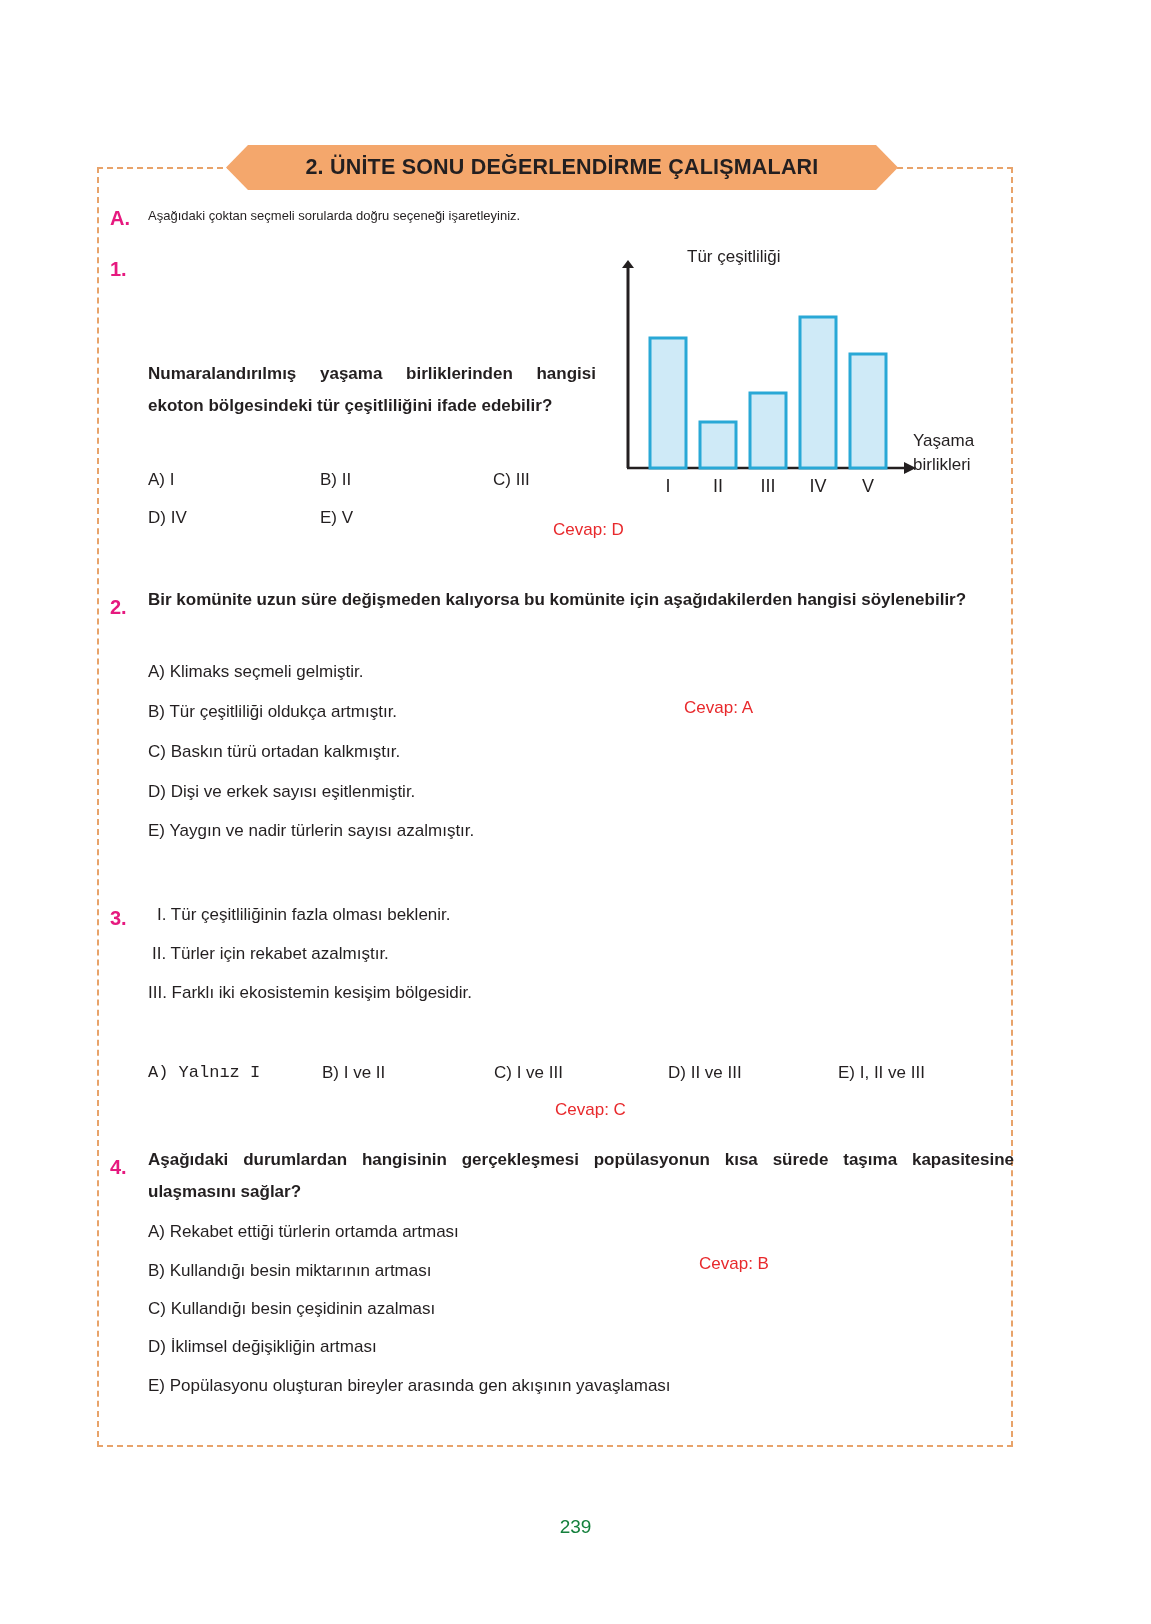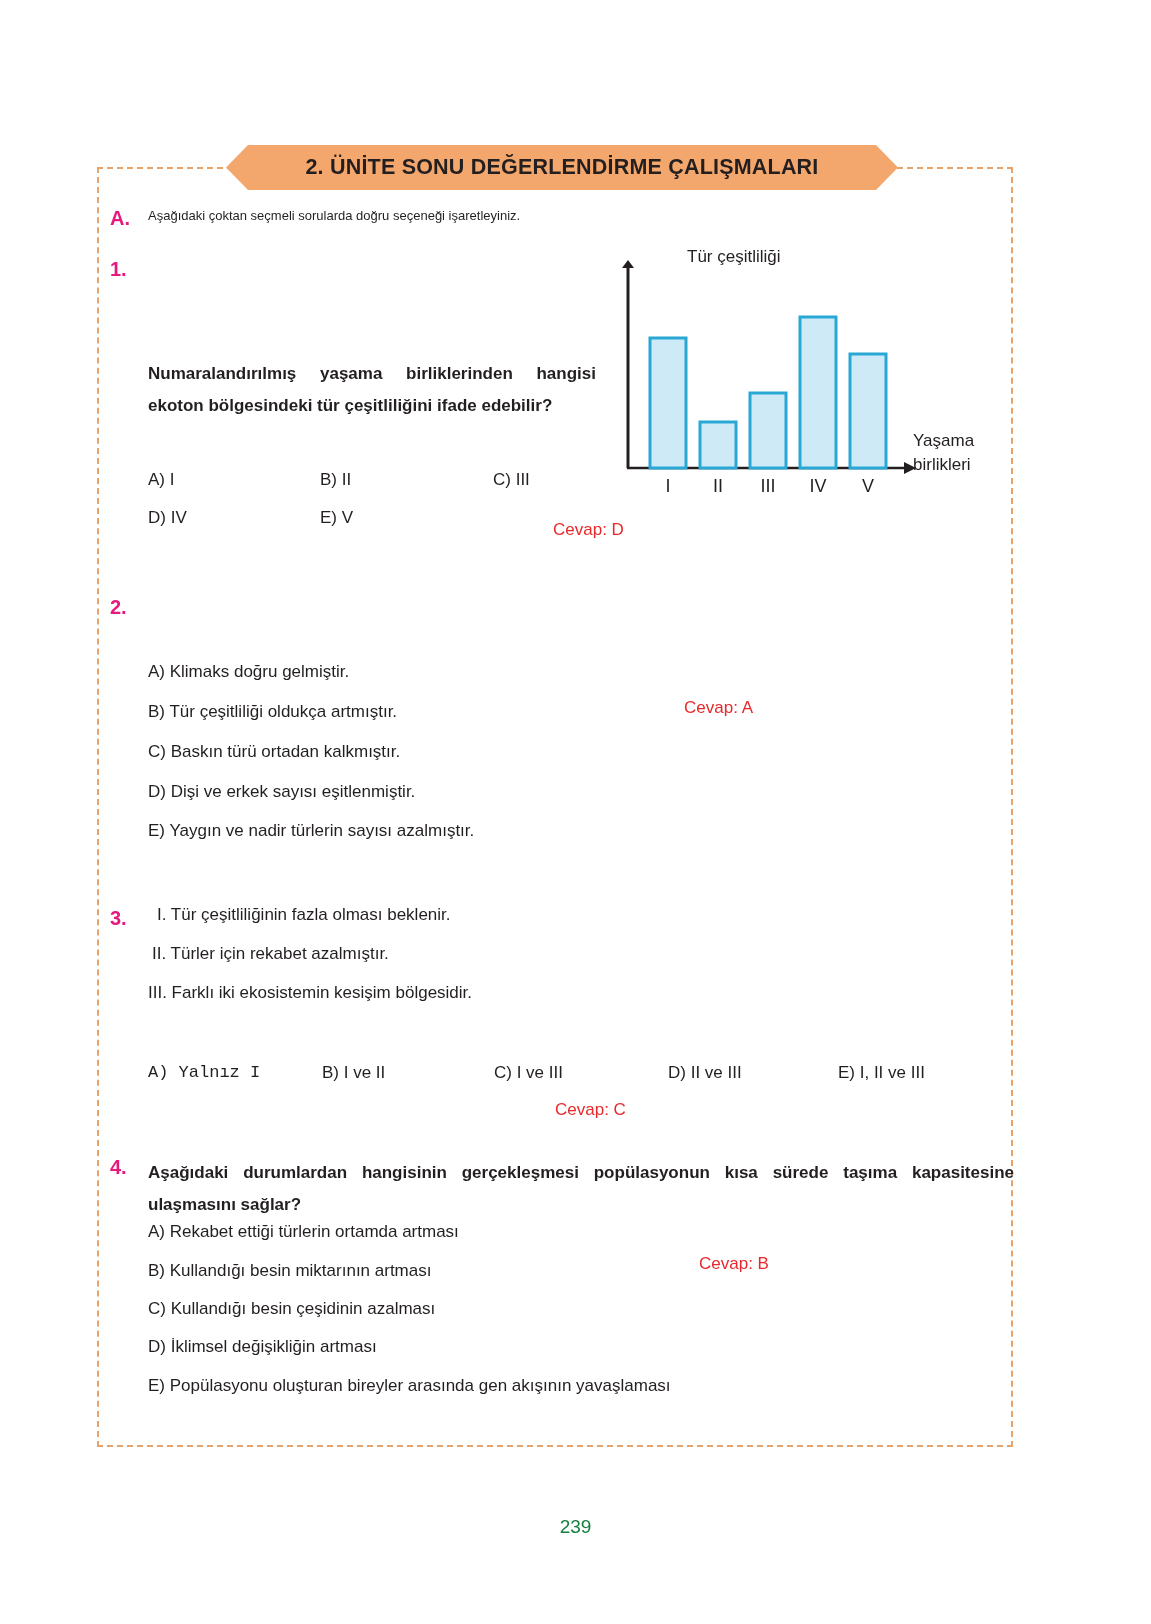--- a/index.html
+++ b/index.html
@@ -178,22 +178,23 @@
           <text x="60" y="242" text-anchor="middle" font-size="18" font-family="&quot;Liberation Sans&quot;, sans-serif" fill="#231f20">I</text>
           <text x="110" y="242" text-anchor="middle" font-size="18" font-family="&quot;Liberation Sans&quot;, sans-serif" fill="#231f20">II</text>
           <text x="160" y="242" text-anchor="middle" font-size="18" font-family="&quot;Liberation Sans&quot;, sans-serif" fill="#231f20">III</text>
           <text x="210" y="242" text-anchor="middle" font-size="18" font-family="&quot;Liberation Sans&quot;, sans-serif" fill="#231f20">IV</text>
           <text x="260" y="242" text-anchor="middle" font-size="18" font-family="&quot;Liberation Sans&quot;, sans-serif" fill="#231f20">V</text>
         </g>
     </svg>
   </div>
 
   <div class="qnum" style="left:110px; top:597px;">2.</div>
-
-  <div class="opt" style="left:148px; top:663px;">A) Klimaks doğru gelmiştir.</div>
+  <div class="qbody bold justified" style="left:148px; top:584px; width:866px;">Bir komünite uzun süre değişmeden kalıyorsa bu komünite için aşağıdakilerden hangisi söylenebilir?</div>
+
+  <div class="opt" style="left:148px; top:663px;">A) Klimaks seçmeli gelmiştir.</div>
   <div class="opt" style="left:148px; top:703px;">B) Tür çeşitliliği oldukça artmıştır.</div>
   <div class="opt" style="left:148px; top:743px;">C) Baskın türü ortadan kalkmıştır.</div>
   <div class="opt" style="left:148px; top:783px;">D) Dişi ve erkek sayısı eşitlenmiştir.</div>
   <div class="opt" style="left:148px; top:822px;">E) Yaygın ve nadir türlerin sayısı azalmıştır.</div>
 
   <div class="cevap" style="left:684px; top:699px;">Cevap: A</div>
 
   <div class="qnum" style="left:110px; top:908px;">3.</div>
 
   <div class="opt" style="left:157px; top:906px;">I. Tür çeşitliliğinin fazla olması beklenir.</div>
@@ -203,21 +204,21 @@
 
   <div class="opt" style="left:148px; top:1064px;font-family:Liberation Mono, monospace;">A) Yalnız I</div>
   <div class="opt" style="left:322px; top:1064px;">B) I ve II</div>
   <div class="opt" style="left:494px; top:1064px;">C) I ve III</div>
   <div class="opt" style="left:668px; top:1064px;">D) II ve III</div>
   <div class="opt" style="left:838px; top:1064px;">E) I, II ve III</div>
 
   <div class="cevap" style="left:555px; top:1101px;">Cevap: C</div>
 
   <div class="qnum" style="left:110px; top:1157px;">4.</div>
-  <div class="qbody bold justified" style="left:148px; top:1144px; width:866px;margin-top:13px;">Aşağıdaki durumlardan hangisinin gerçekleşmesi popülasyonun kısa sürede taşıma kapasitesine ulaşmasını sağlar?</div>
+  <div class="qbody bold justified" style="left:148px; top:1144px; width:866px;">Aşağıdaki durumlardan hangisinin gerçekleşmesi popülasyonun kısa sürede taşıma kapasitesine ulaşmasını sağlar?</div>
 
   <div class="opt" style="left:148px; top:1223px;">A) Rekabet ettiği türlerin ortamda artması</div>
   <div class="opt" style="left:148px; top:1262px;">B) Kullandığı besin miktarının artması</div>
   <div class="opt" style="left:148px; top:1300px;">C) Kullandığı besin çeşidinin azalması</div>
   <div class="opt" style="left:148px; top:1338px;">D) İklimsel değişikliğin artması</div>
   <div class="opt" style="left:148px; top:1377px;">E) Popülasyonu oluşturan bireyler arasında gen akışının yavaşlaması</div>
 
   <div class="cevap" style="left:699px; top:1255px;">Cevap: B</div>
 
   <div id="page-number">239</div>

